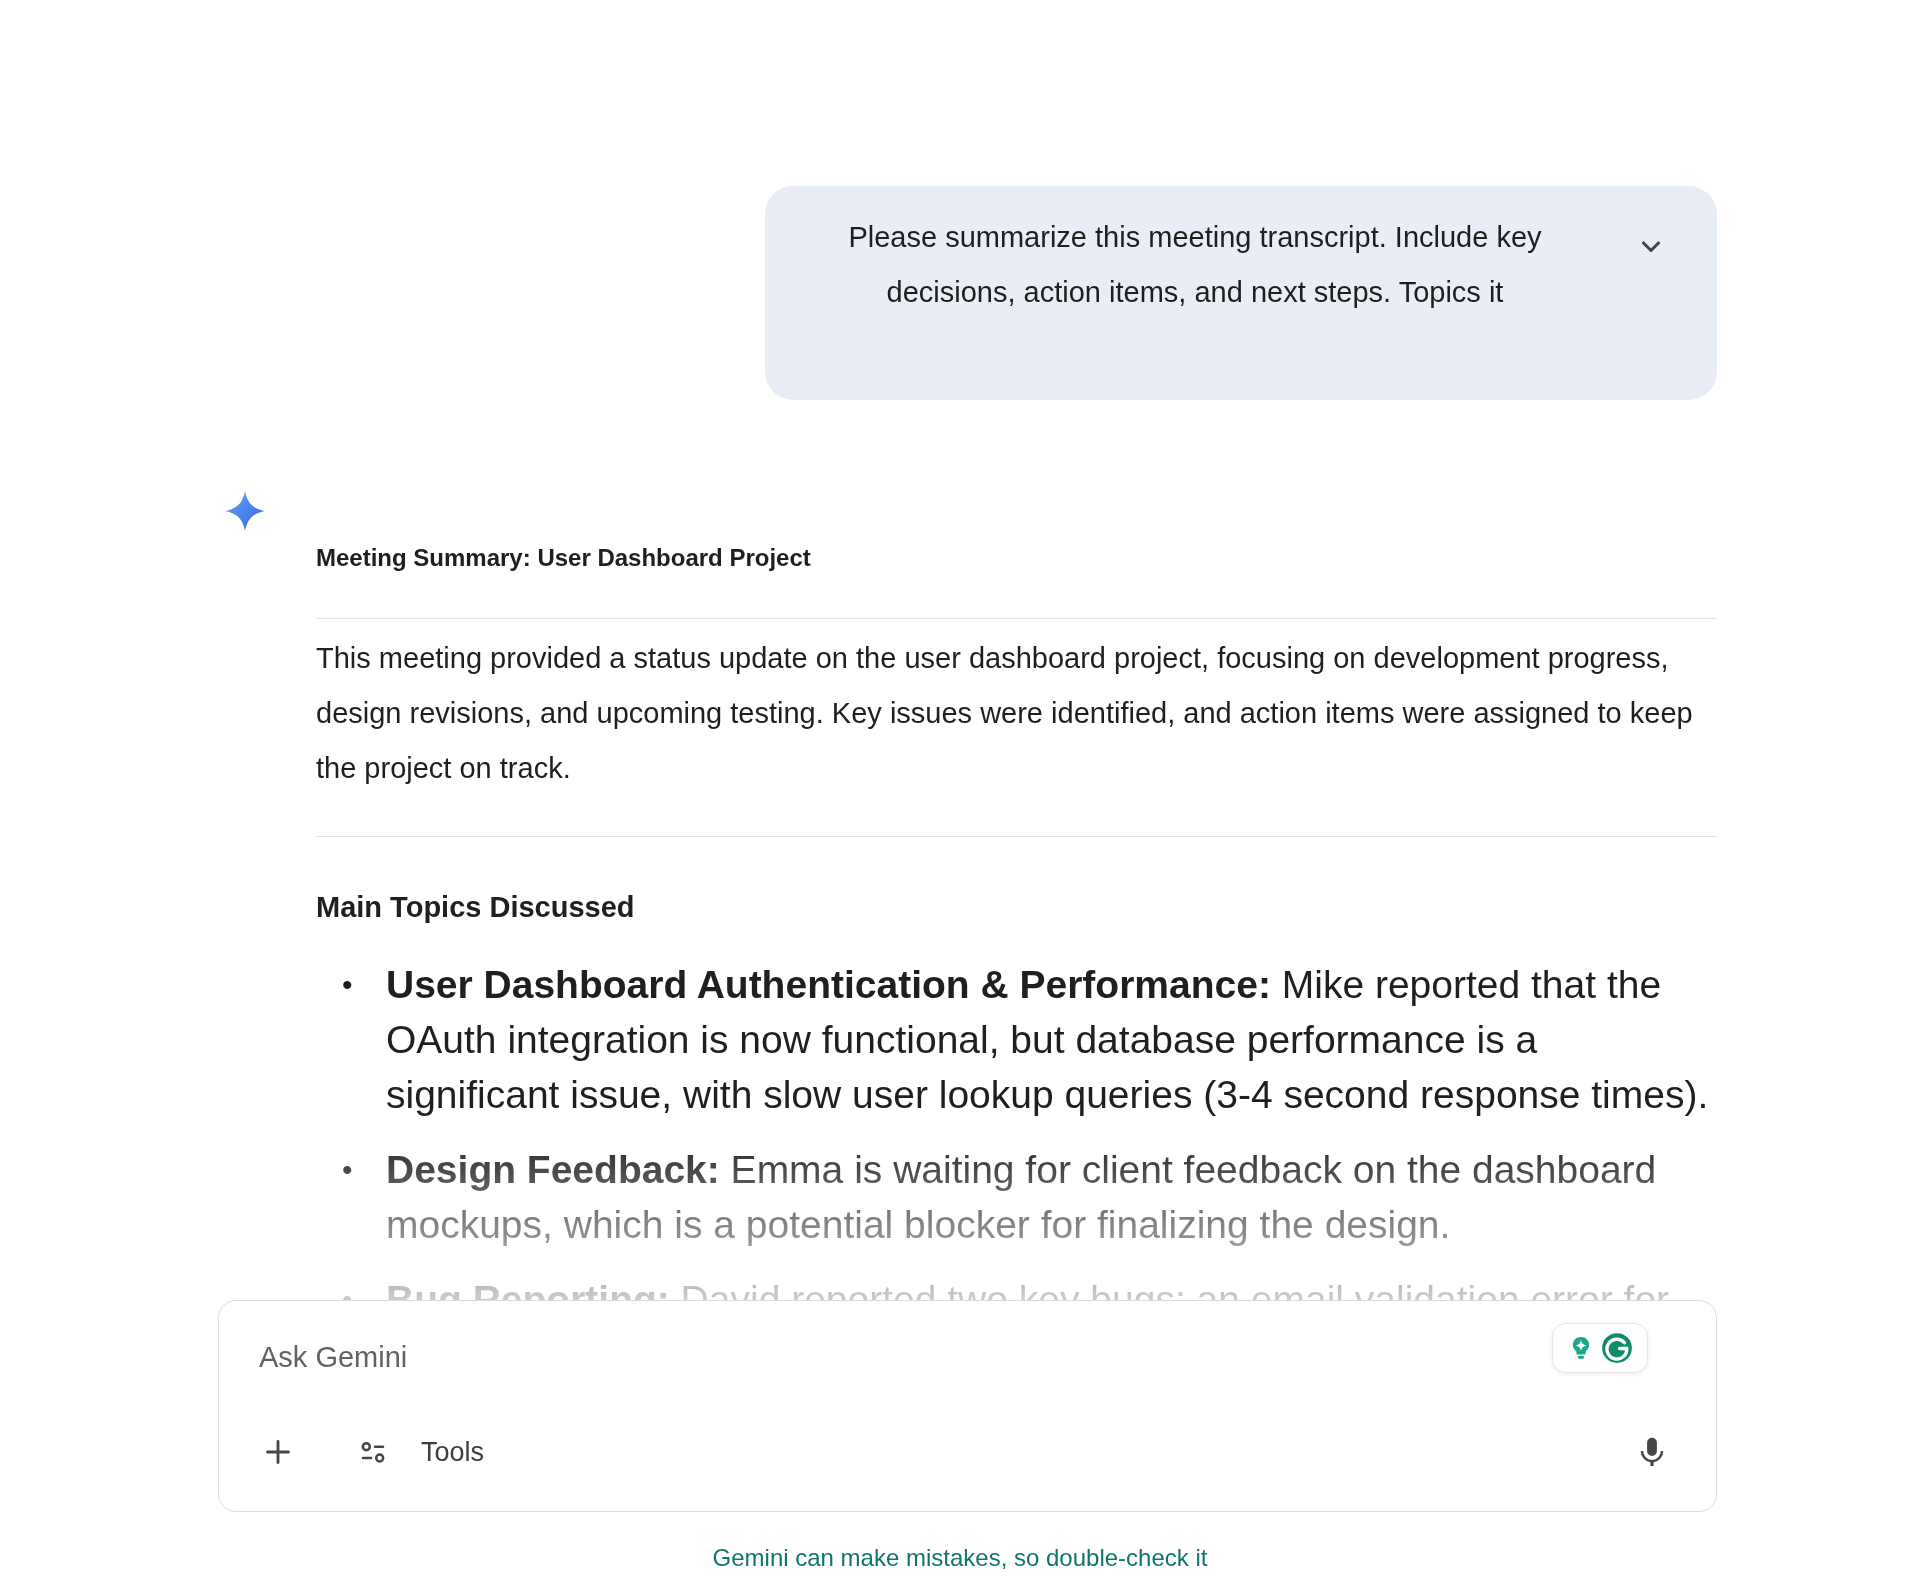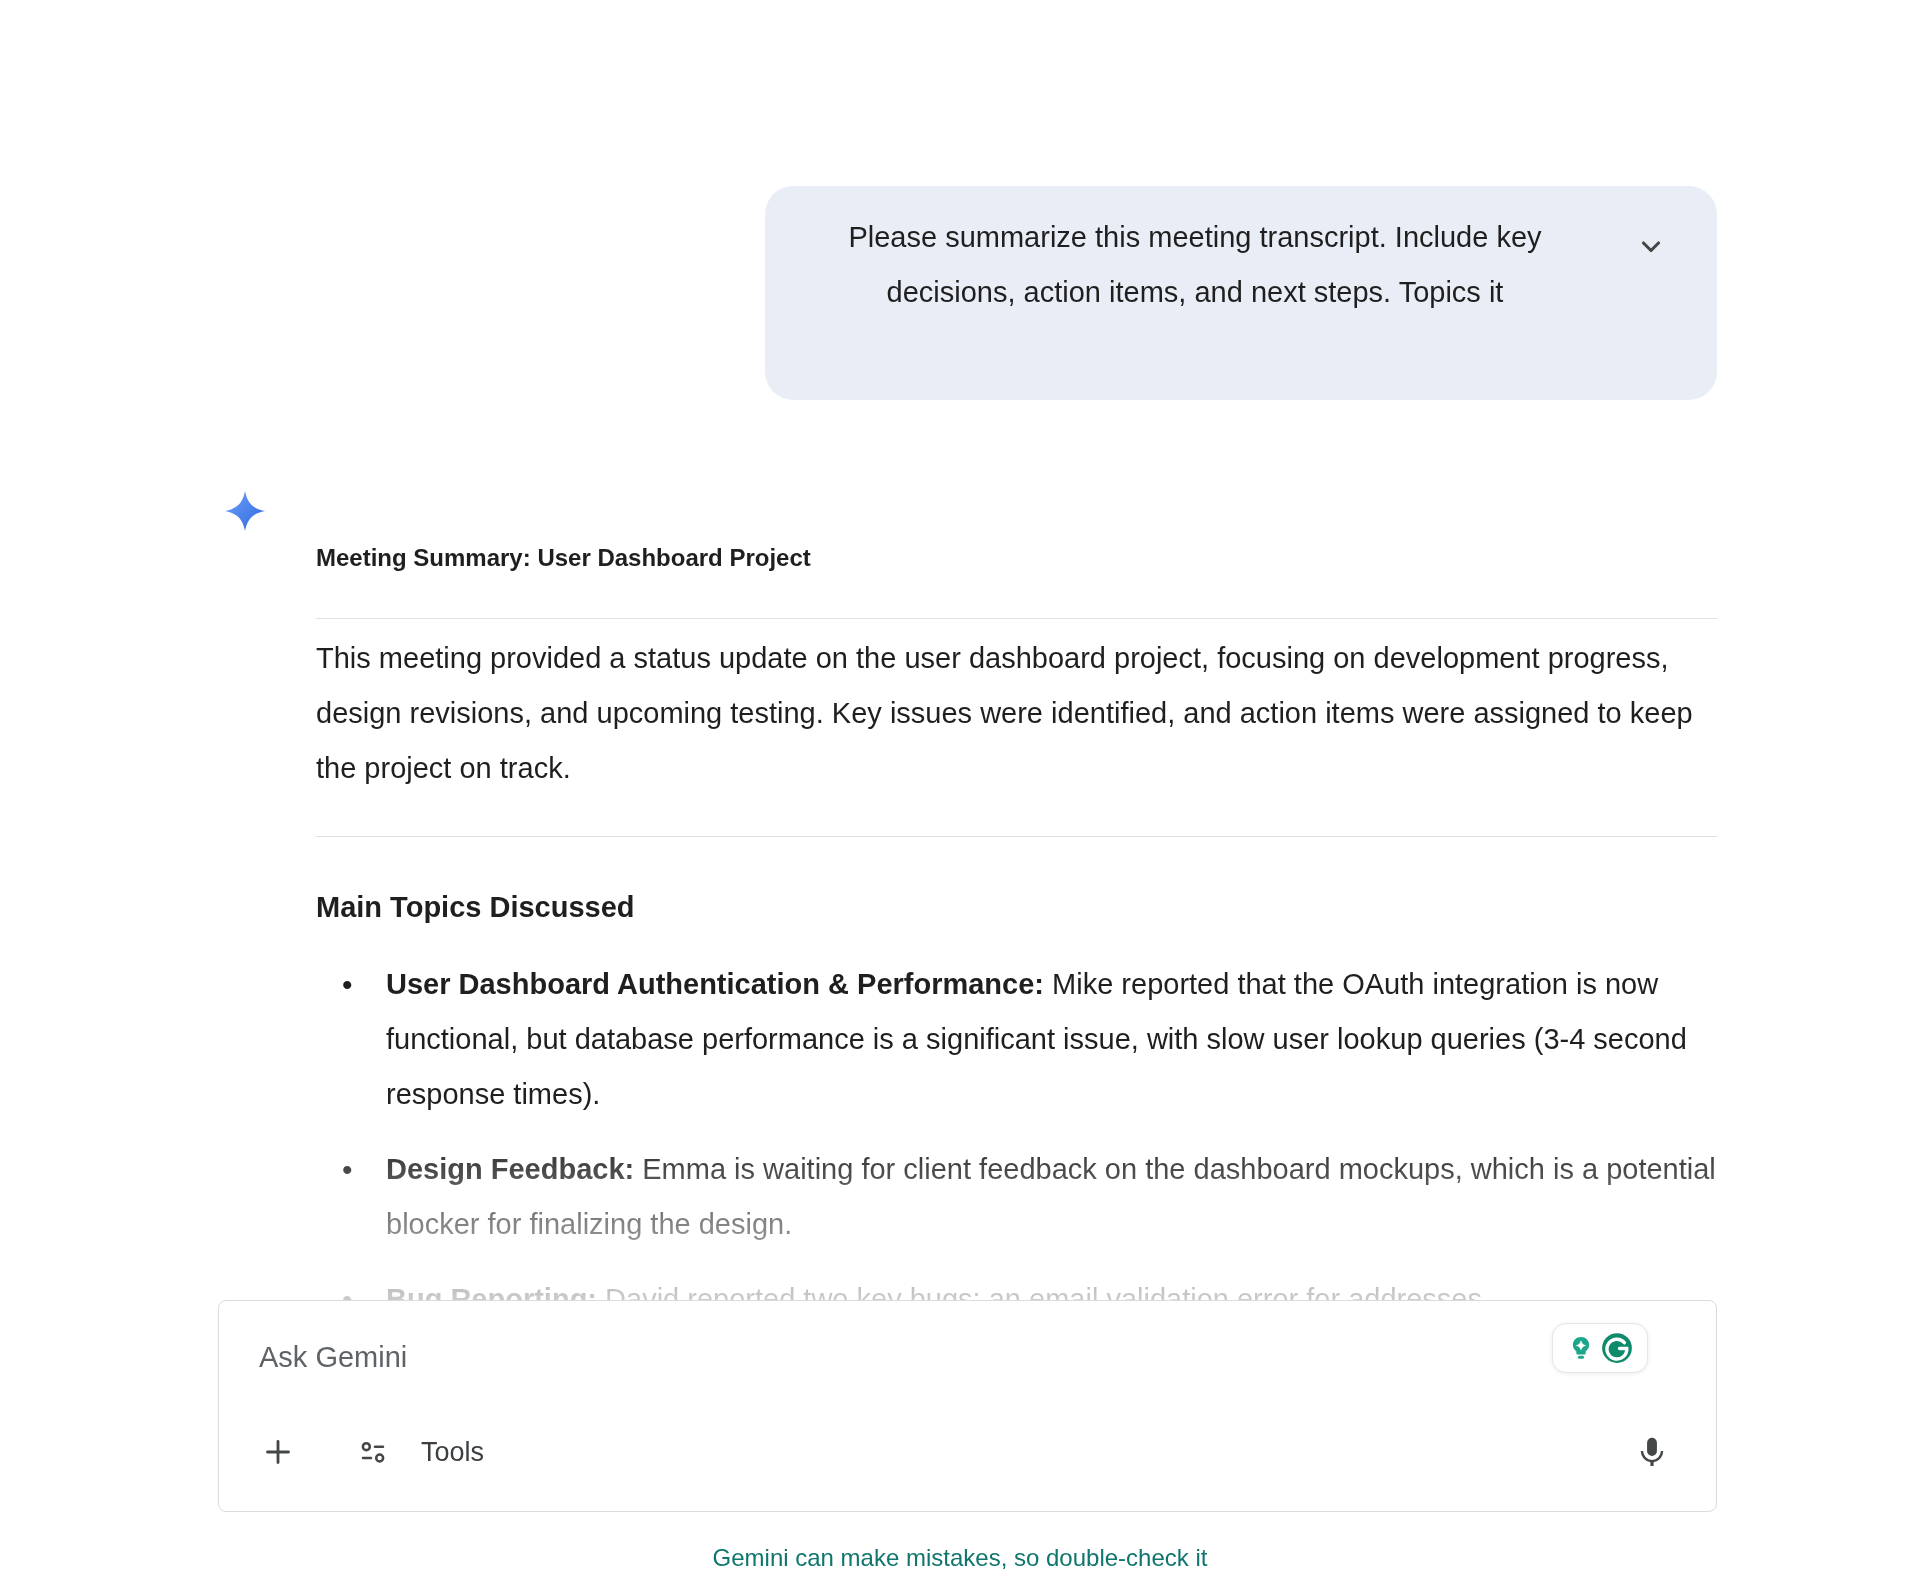--- a/index.html
+++ b/index.html
@@ -95,21 +95,21 @@
     font-weight: 700;
     color: #1f1f1f;
   }
   .topics-list {
     list-style: none;
     margin-top: 30px;
   }
   .topics-list li {
     position: relative;
     padding-left: 70px;
-    font-size: 29px;
+    font-size: 39px;
     line-height: 55px;
     margin-bottom: 20px;
     color: #1f1f1f;
   }
   .topics-list li::before {
     content: "\2022";
     position: absolute;
     left: 26px;
     top: 0;
     font-size: 30px;
@@ -133,21 +133,21 @@
   }
   
   .input-card {
     position: absolute;
     left: 218px;
     top: 1300px;
     width: 1499px;
     height: 212px;
     background: #ffffff;
     border: 1px solid #dadce0;
-    border-radius: 8px;
+    border-radius: 18px;
     z-index: 5;
   }
   .prompt-input {
     position: absolute;
     left: 40px;
     top: 26px;
     width: 1280px;
     height: 60px;
     border: none;
     outline: none;

